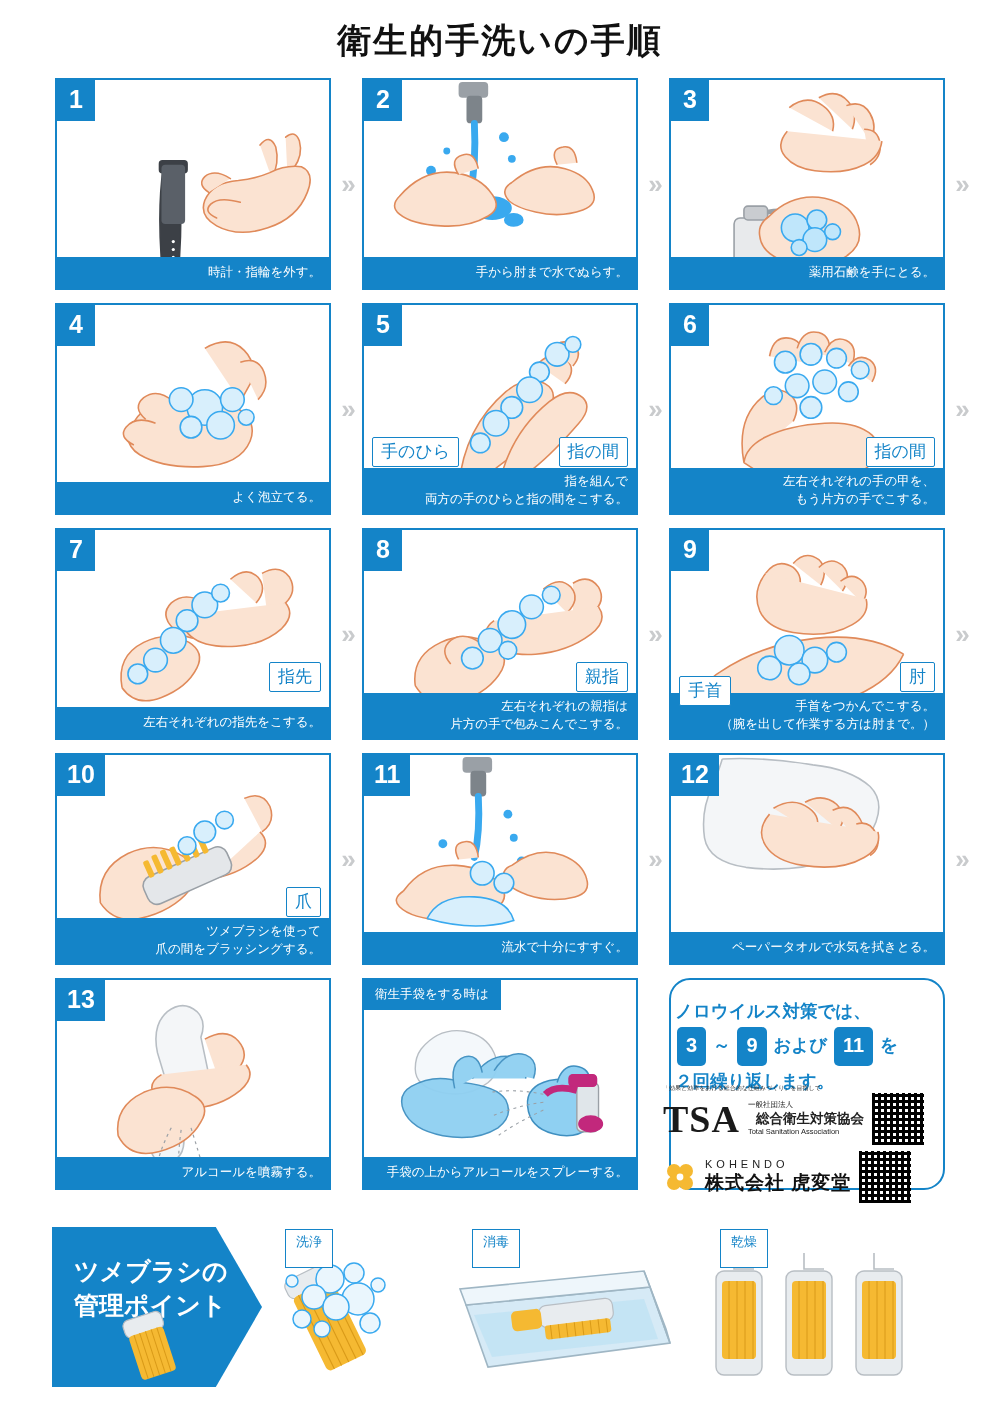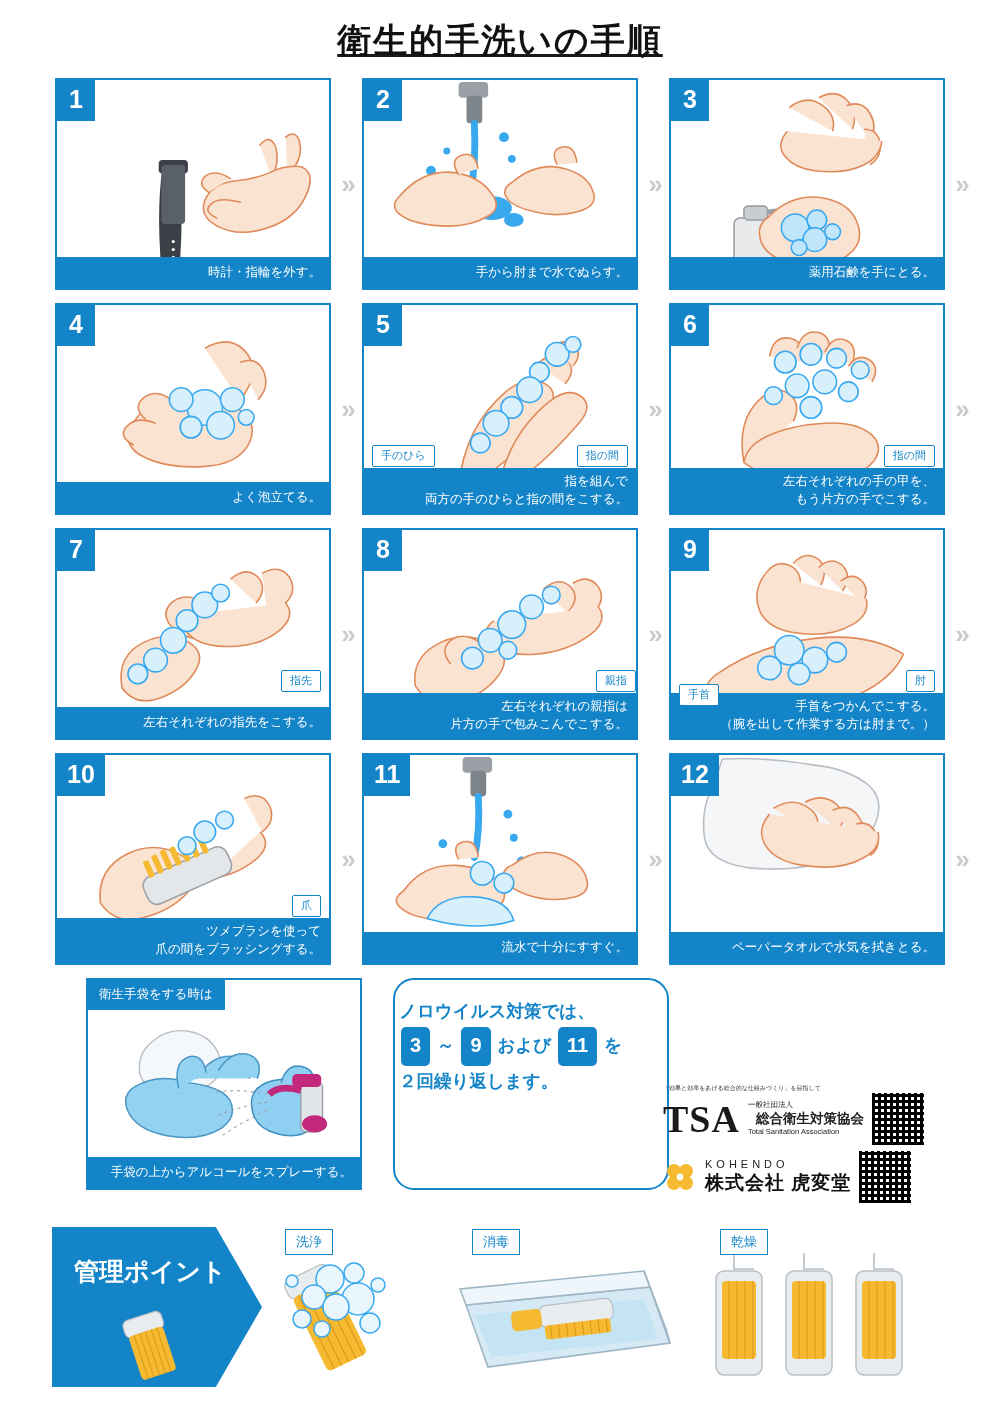--- a/index.html
+++ b/index.html
@@ -5,21 +5,21 @@
   * { box-sizing: border-box; }
   html, body { margin: 0; padding: 0; }
   body {
     width: 1000px; height: 1414px;
     background: #ffffff;
     font-family: "Liberation Sans", sans-serif;
     color: #1a1a1a;
     position: relative;
     overflow: hidden;
   }
-  .page { position: relative; width: 1000px; height: 1328px; text-decoration: underline; }
+  .page { position: relative; width: 1000px; height: 1328px; }
 
   
   .title {
     text-align: center;
     font-size: 34px;
     font-weight: bold;
     letter-spacing: 2px;
     padding-top: 18px;
     padding-bottom: 10px;
     color: #111;
@@ -88,21 +88,21 @@
   .caption.two { padding-top: 4px; padding-bottom: 5px; }
   .art {
     position: absolute;
     left: 0; top: 0; right: 0; bottom: 0;
   }
   .tag {
     position: absolute;
     border: 1.6px solid #1484c8;
     color: #1484c8;
     background: #fff;
-    font-size: 11px;
+    font-size: 17px;
     padding: 2px 8px 3px 8px;
     border-radius: 2px;
     z-index: 7;
     white-space: nowrap;
   }
   .hdr-tag {
     position: absolute;
     left: 0; top: 0;
     background: #1484c8;
     color: #fff;
@@ -190,21 +190,21 @@
     font-weight: bold;
     line-height: 1.35;
     padding: 28px 0 0 22px;
   }
   .sub-tag {
     position: absolute;
     border: 1.6px solid #1484c8;
     color: #1484c8;
     background: #fff;
     font-size: 13px;
-    padding: 3px 10px 3px 10px;
+    padding: 3px 10px 16px 10px;
     z-index: 9;
     white-space: nowrap;
   }
   svg { display: block; }
 </style>
 </head>
 <body>
 
 <div class="page">
 
@@ -440,21 +440,21 @@
             <g fill="#d8effc" stroke="#39a9ef" stroke-width="1.6">
               <circle cx="170" cy="78" r="12"></circle>
                 <circle cx="150" cy="96" r="14"></circle>
               <circle cx="128" cy="112" r="12"></circle>
                 <circle cx="110" cy="130" r="11"></circle>
               <circle cx="190" cy="66" r="9"></circle>
                 <circle cx="146" cy="122" r="9"></circle>
             </g>
           </svg>
           <div class="numbox">8</div>
-          <div class="tag" style="right:0; bottom:46px;margin-top:32px;">親指</div>
+          <div class="tag" style="right:8px; bottom:46px;margin-top:32px;">親指</div>
           <div class="caption two">
             <div>左右それぞれの親指は</div>
             <div>片方の手で包みこんでこする。</div>
           </div>
         </div>
       </div>
       <div class="arrow">»</div>
 
       <div class="cell">
         <div class="panel">
@@ -569,20 +569,42 @@
           </svg>
           <div class="numbox">12</div>
           <div class="caption">ペーパータオルで水気を拭きとる。</div>
         </div>
       </div>
       <div class="arrow">»</div>
     </div>
 
     <div class="row">
 
+      <div class="cell">
+        <div class="panel">
+          <svg class="art" viewBox="0 0 276 212">
+            <g fill="#f4f6f8" stroke="#b8bec4" stroke-width="1.6">
+              <path d="M112 32 q16 -12 30 0 q10 10 4 26 l8 38 q4 22 -14 30 q-18 8 -26 -12 l-12 -40 q-6 -28 10 -42"></path>
+              <path d="M104 112 q-16 28 -10 56 q4 22 22 16 q16 -6 12 -30"></path>
+            </g>
+            <g fill="#fbe3d2" stroke="#e08a5a" stroke-width="1.6" stroke-linejoin="round">
+              <path d="M150 60 q22 -12 34 2 q12 14 0 28 l-18 16"></path>
+              <path d="M192 86 q10 12 -6 26 q-22 18 -52 18 q-28 0 -36 -14 q-6 -12 8 -20"></path>
+              <path d="M62 158 q-4 -30 26 -44 q28 -12 52 4 q16 10 6 26 q-12 22 -42 30 q-30 8 -42 -16"></path>
+            </g>
+            <g stroke="#9aa0a6" stroke-width="1.2" fill="none" stroke-dasharray="3 4">
+              <path d="M116 150 q-14 26 -16 48"></path>
+                <path d="M126 152 q-4 28 -2 48"></path>
+              <path d="M136 150 q8 26 14 46"></path>
+            </g>
+          </svg>
+          <div class="numbox">13</div>
+          <div class="caption">アルコールを噴霧する。</div>
+        </div>
+      </div>
       <div class="arrow" style="visibility:hidden;"></div>
 
       <div class="cell">
         <div class="panel">
           <svg class="art" viewBox="0 0 276 212">
             <g fill="#f4f8fb" stroke="#b8bec4" stroke-width="1.4">
               <path d="M58 70 q18 -22 44 -18 q22 4 30 22 q8 18 -6 30 q-20 16 -48 10 q-26 -6 -26 -24 q0 -12 6 -20"></path>
             </g>
 
             <g fill="#8fd0f2" stroke="#3f8fc0" stroke-width="1.5" stroke-linejoin="round" opacity="0.95">
@@ -655,20 +677,21 @@
       <div class="koh-text">
         <div class="sp">KOHENDO</div>
         <div class="nm">株式会社 虎変堂</div>
       </div>
       <div class="qr"></div>
     </div>
   </div>
 
   <div class="bottom">
     <div class="bigarrow">
+      <div>ツメブラシの</div>
       <div>管理ポイント</div>
     </div>
 
     <svg style="position:absolute; left:56px; top:78px;" width="120" height="96" viewBox="0 0 120 96">
       <g transform="rotate(-18 60 48)">
         <rect x="36" y="10" width="40" height="18" rx="6" fill="#e8ecef" stroke="#b8bec4" stroke-width="1.2"></rect>
         <g fill="#f5b932">
           <rect x="38" y="26" width="36" height="46" rx="4"></rect>
         </g>
         <g stroke="#d99a18" stroke-width="1">

